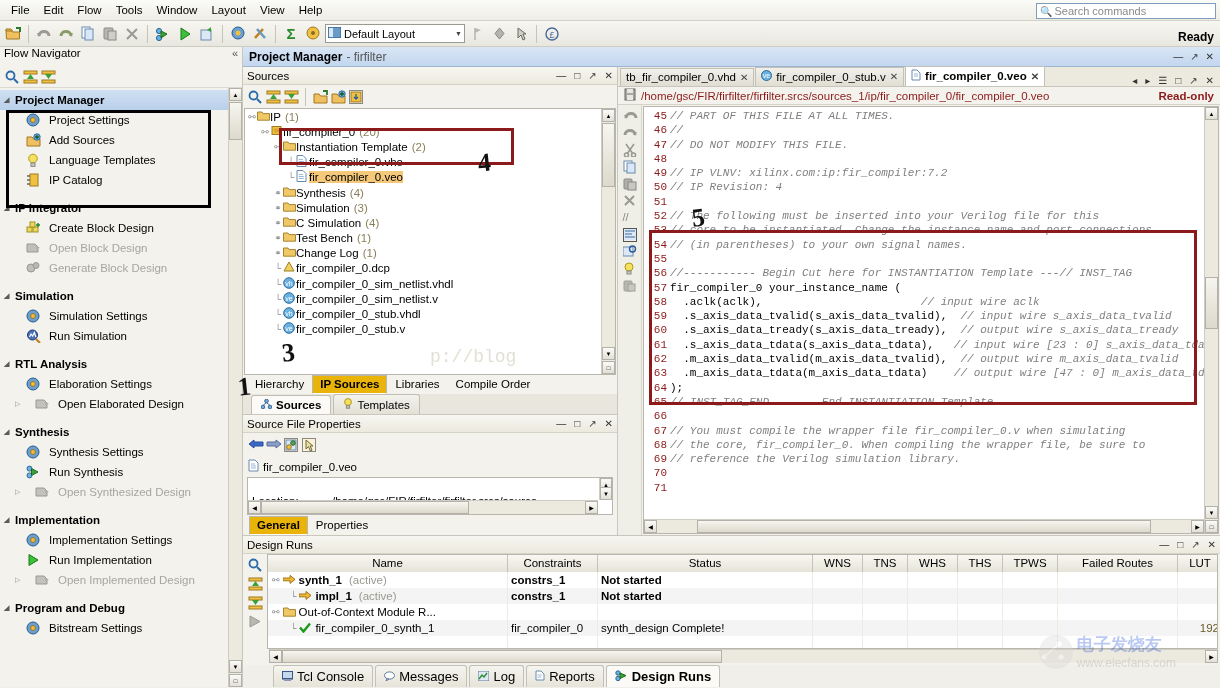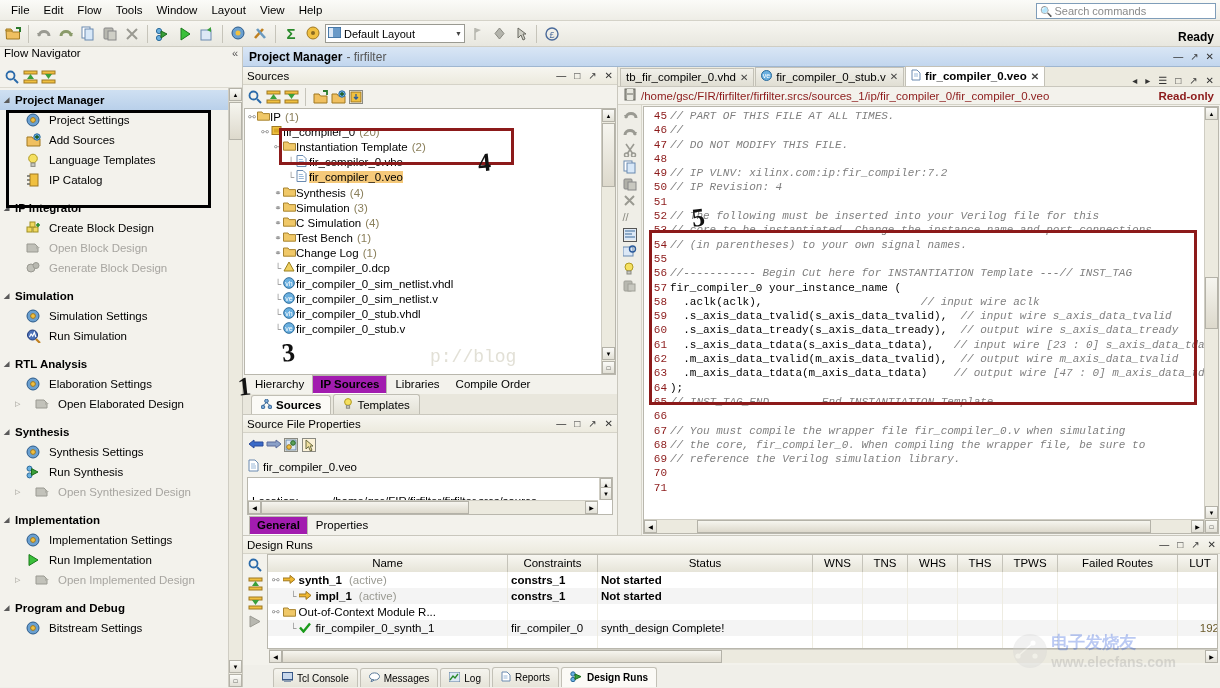--- a/index.html
+++ b/index.html
@@ -84,21 +84,21 @@
   }
   .trow { display:flex; align-items:center; height:15.2px; white-space:nowrap; padding-left:2px; }
   .trow .gut { color:#888; font-size:9px; width:10px; text-align:center; }
   .trow .count { color:#8a7f5a; margin-left:4px; }
   .trow.hl .nm { background:#f5c97a; }
   .tab-strip {
     height:19px; display:flex; align-items:flex-end; font-size:11.5px; padding-left:4px;
     background:#f3f2ec; position:relative;
   }
   .tab-strip .t { padding:2px 7px 3px 7px; border:1px solid transparent; }
-  .tab-strip .t.act { font-weight:bold; background:#a21caf; border:1px solid #b9b7ad; border-bottom-color:#fff; }
+  .tab-strip .t.act { font-weight:bold; background:#eab308; border:1px solid #b9b7ad; border-bottom-color:#fff; }
   .tab-strip2 {
     height:21px; display:flex; align-items:flex-end; font-size:11.5px; padding-left:8px; gap:2px;
     background:#e9e7dd; border-bottom:1px solid #c9c7bd;
   }
   .tab-strip2 .t { padding:3px 9px; border:1px solid #c0beb4; border-bottom:none;
     border-radius:3px 3px 0 0; background:linear-gradient(#f3f2ec,#e3e1d6); display:flex; gap:4px; align-items:center;}
   .tab-strip2 .t.act { font-weight:bold; background:#fbfaf6; }
   .props-dock { height:120px; display:flex; flex-direction:column; background:#f3f2ec; }
   .props-file { display:flex; align-items:center; gap:4px; padding:3px 5px; font-size:11.5px; }
   .props-grid { flex:1; margin:0 4px; border:1px solid #b9b7ad; background:#fff; position:relative; }
@@ -141,31 +141,31 @@
   .runs-table { flex:1; background:#fff; border:1px solid #b9b7ad; margin-right:2px; display:flex; flex-direction:column; overflow:hidden; }
   .rt-head { display:flex; height:17px; background:linear-gradient(#f8f7f2,#e6e4d8); font-size:11.5px; }
   .rt-head div { border-right:1px solid #c5c3b9; text-align:center; line-height:17px; overflow:hidden; }
   .rt-row { display:flex; height:16px; font-size:11.5px; }
   .rt-row.alt { background:#f4f4f4; }
   .rt-row div { border-right:1px solid #eeece2; overflow:hidden; white-space:nowrap; padding:0 3px; line-height:16px; }
   .rt-row .rname { display:flex; align-items:center; gap:3px; }
   .bottom-tabs {
     height:22px; display:flex; align-items:flex-end; gap:2px; padding-left:30px; background:#f0efe9;
   }
-  .bottom-tabs .bt { display:flex; align-items:center; gap:4px; padding:3px 8px; font-size:10px;
+  .bottom-tabs .bt { display:flex; align-items:center; gap:4px; padding:3px 8px; font-size:13px;
     border:1px solid #c3c1b7; border-bottom:none; border-radius:3px 3px 0 0;
     background:linear-gradient(#f5f4ee,#e6e4d9); }
   .bottom-tabs .bt.act { font-weight:bold; background:#fbfaf6; }
   .watermark {
     position:absolute; right:44px; bottom:18px; opacity:0.3; display:flex; align-items:center; gap:4px;
     pointer-events:none;
   }
   .wm-circ { width:34px; height:34px; border-radius:50%; background:#cfcfcf; position:relative; }
   .wm-txt { font-size:17px; color:#1d4ed8; font-weight:bold; }
-  .wm-sub { font-size:14px; color:#9a9a9a;font-weight:bold; }
+  .wm-sub { font-size:12px; color:#9a9a9a; }
   .blog-wm { position:absolute; left:430px; top:347px; font-size:18px; color:#e2e0d6; font-family:"Liberation Mono", monospace; pointer-events:none;}
   .anno { position:absolute; font-family:"Liberation Serif", serif; font-weight:bold; color:#111; pointer-events:none; }
 </style>
 </head>
 <body>
 
 <div class="menubar">
   <div class="mi">File</div>
   <div class="mi">Edit</div>
   <div class="mi">Flow</div>

